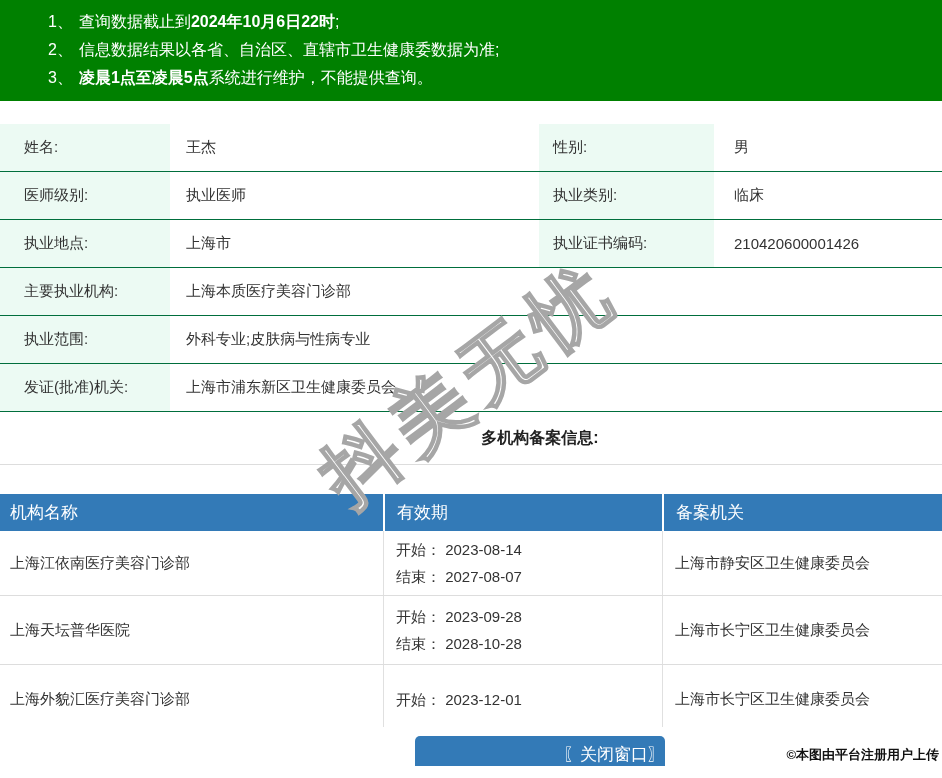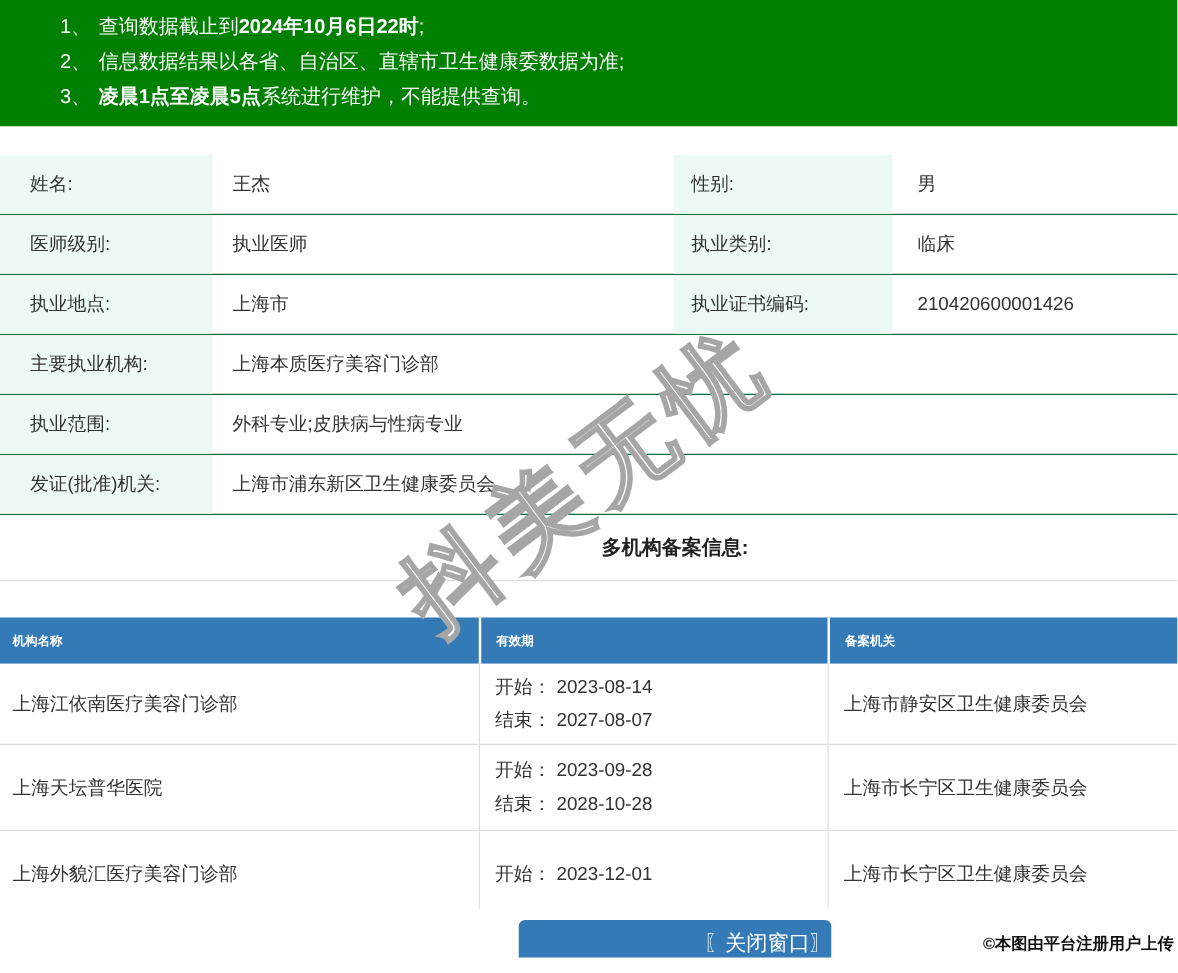--- a/index.html
+++ b/index.html
@@ -27,21 +27,21 @@
   .cell-value-wide { flex:1; padding-left:16px; }
 
   
   .section-title { height:53px; border-bottom:1px solid #ddd; display:flex;
                    align-items:center; justify-content:center; font-weight:bold;
                    font-size:16px; color:#222; width:1080px; }
 
   
   .reg-table { margin-top:29px; width:1080px; }
   .reg-header { display:flex; background:#337ab7; color:#fff; height:37px; }
-  .reg-header > div { display:flex; align-items:center; font-size:10px;font-weight:bold; }
+  .reg-header > div { display:flex; align-items:center; font-size:17px; }
   .reg-row { display:flex; border-bottom:1px solid #ddd; background:#fff; }
   .reg-row > div { display:flex; font-size:15px; }
   .col-org { width:383px; padding-left:10px; align-items:center; }
   .col-validity { width:279px; padding-left:12px; }
   .col-authority { flex:1; padding-left:12px; align-items:center; }
   .reg-header .col-validity, .reg-header .col-authority { border-left:2px solid #fff; align-items:center; }
   .reg-row .col-validity, .reg-row .col-authority { border-left:1px solid #e0e0e0; }
   .reg-row .col-validity { flex-direction:column; justify-content:center; align-items:flex-start; }
   .reg-row .col-validity div { line-height:27px; }
   .row-h1 { height:65px; } .row-h2 { height:69px; } .row-h3 { height:69px; }

